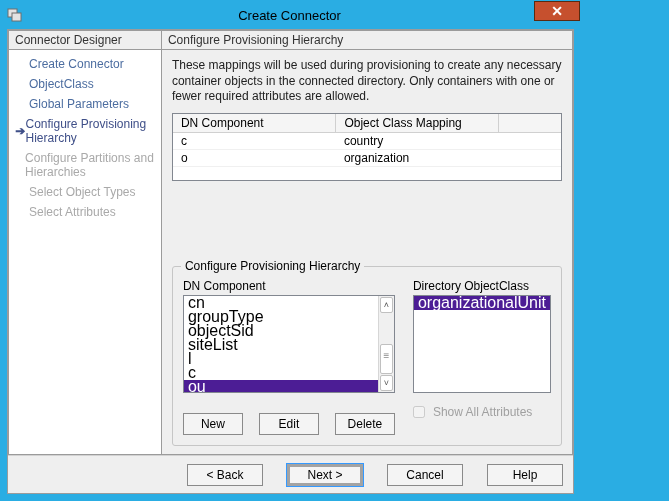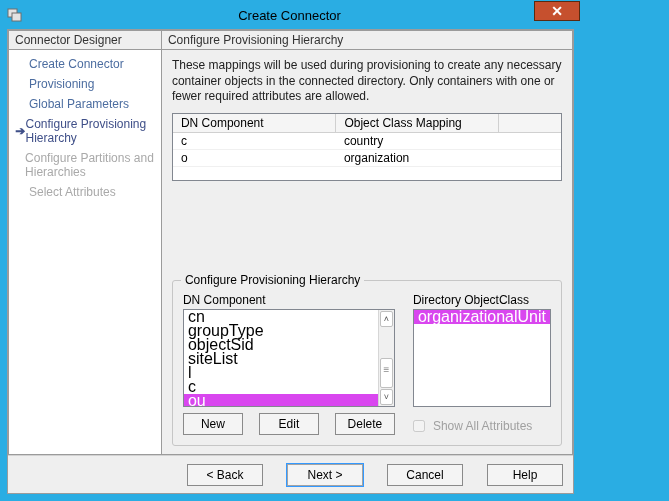--- a/index.html
+++ b/index.html
@@ -31,33 +31,33 @@
   .groupbox { border: 1px solid #c6c6c6; border-radius: 3px; padding: 12px 10px 10px 10px; margin-top: 6px; position: relative; }
   .groupbox .legend { position: absolute; top: -8px; left: 8px; background: #efefef; padding: 0 4px; font-size: 12px; }
   .gb-row { display: flex; gap: 18px; }
   .gb-col { display: flex; flex-direction: column; }
   .gb-col.left-col { width: 212px; }
   .gb-col.right-col { flex: 1; }
   .gb-label { font-size: 12px; padding-bottom: 2px; }
   .listbox { border: 1px solid #828790; background: #fff; height: 98px; overflow: hidden; position: relative; display: flex; }
   .listbox .items { flex: 1; overflow: hidden; }
   .listbox .item { padding: 0 4px; font-size: 16px; line-height: 14px; cursor: default; }
-  .listbox .item.selected { background: #d946ef; color: #fff; }
+  .listbox .item.selected { background: #4c1d95; color: #fff; }
   .scrollbar { width: 16px; background: #f0f0f0; display: flex; flex-direction: column; border-left: 1px solid #d6d6d6; }
   .sb-btn { height: 16px; display: flex; align-items:center; justify-content:center; font-size:9px; color:#555; background:#fff; border:1px solid #c0c0c0; margin:1px; border-radius:2px;}
   .sb-track { flex:1; position: relative; }
   .sb-thumb { position:absolute; left:1px; right:1px; top:30px; height:30px; background:#fff; border:1px solid #c0c0c0; border-radius:2px; }
   .sb-thumb::after{content:"≡"; position:absolute; left:0; right:0; text-align:center; top:5px; color:#888; font-size:10px;}
-  .btnrow { display: flex; gap: 16px; margin-top: 6px; }
+  .btnrow { display: flex; gap: 16px; margin-top: 20px; }
   .btnrow button { width: 68px; height: 22px; font-size: 12px; border: 1px solid #8a8a8a; background: #f4f4f4; cursor: default; }
   .showall { margin-top: 12px; display: flex; align-items: center; gap: 8px; color: #a0a0a0; font-size: 12px; }
   .showall input { width: 12px; height: 12px; }
   .wizard-buttons { height: 38px; display: flex; align-items: center; justify-content: flex-end; gap: 24px; border-top: 1px solid #d2d2d2; padding-right: 10px; background: #efefef; }
   .wizard-buttons button { width: 76px; height: 22px; font-size: 12px; border: 1px solid #8a8a8a; background: #f4f4f4; cursor: default; }
-  .wizard-buttons button.primary { border: 1px solid #a3a3a3; outline: 1px solid #3399ff; }
+  .wizard-buttons button.primary { border: 3px solid #a3a3a3; outline: 1px solid #3399ff; }
   .grid th:last-child { border-right:none; }
   svg.appicon rect.win { fill: #e3e3e3; stroke:#6e6e6e; }
 </style>
 </head>
 <body>
 
 <div class="window">
   <div class="titlebar">
     <span class="icon">
       <svg class="appicon" width="16" height="16" viewBox="0 0 16 16">
@@ -74,33 +74,37 @@
     <div class="body">
       <div class="left">
         <div class="hdr">Connector Designer</div>
         <ul>
           <li>
               <span class="arrow">➔</span>
               <span>Create Connector</span>
             </li>
           <li>
               <span class="arrow">➔</span>
-              <span>Provisioning</span>
+              <span>ObjectClass</span>
             </li>
           <li>
               <span class="arrow">➔</span>
               <span>Global Parameters</span>
             </li>
           <li class="active">
               <span class="arrow">➔</span>
               <span>Configure Provisioning Hierarchy</span>
             </li>
           <li class="disabled">
               <span class="arrow">➔</span>
               <span>Configure Partitions and Hierarchies</span>
+            </li>
+          <li class="disabled">
+              <span class="arrow">➔</span>
+              <span>Select Object Types</span>
             </li>
           <li class="disabled">
               <span class="arrow">➔</span>
               <span>Select Attributes</span>
             </li>
         </ul>
       </div>
       <div class="right">
         <div class="hdr">Configure Provisioning Hierarchy</div>
         <div class="content">

